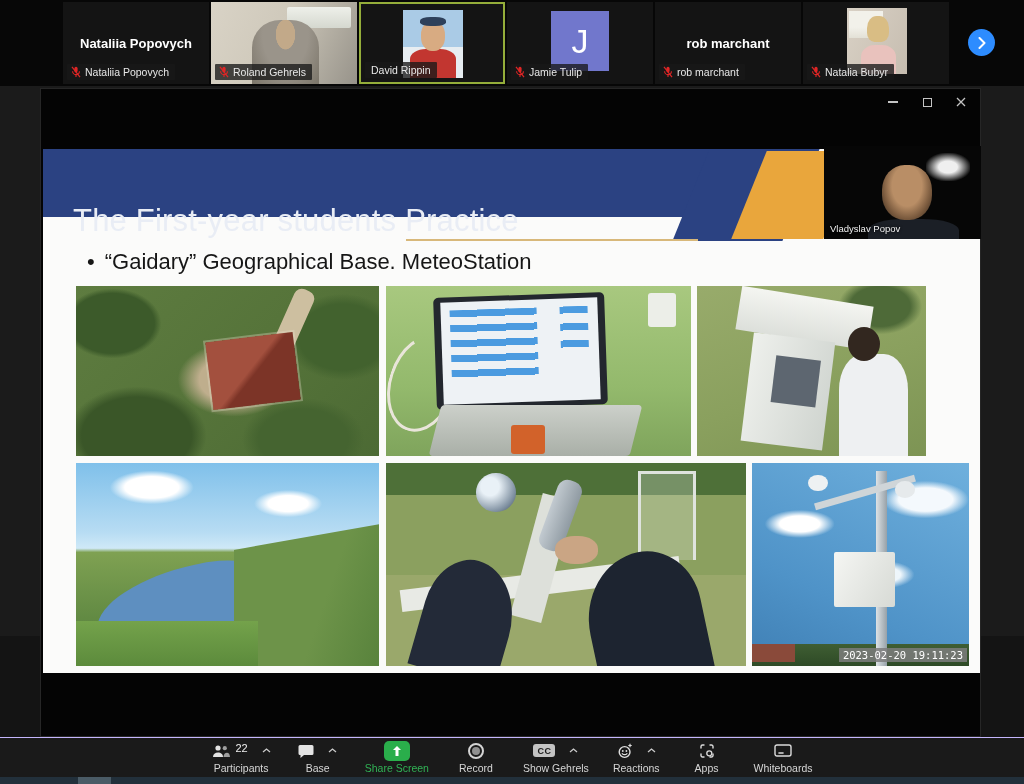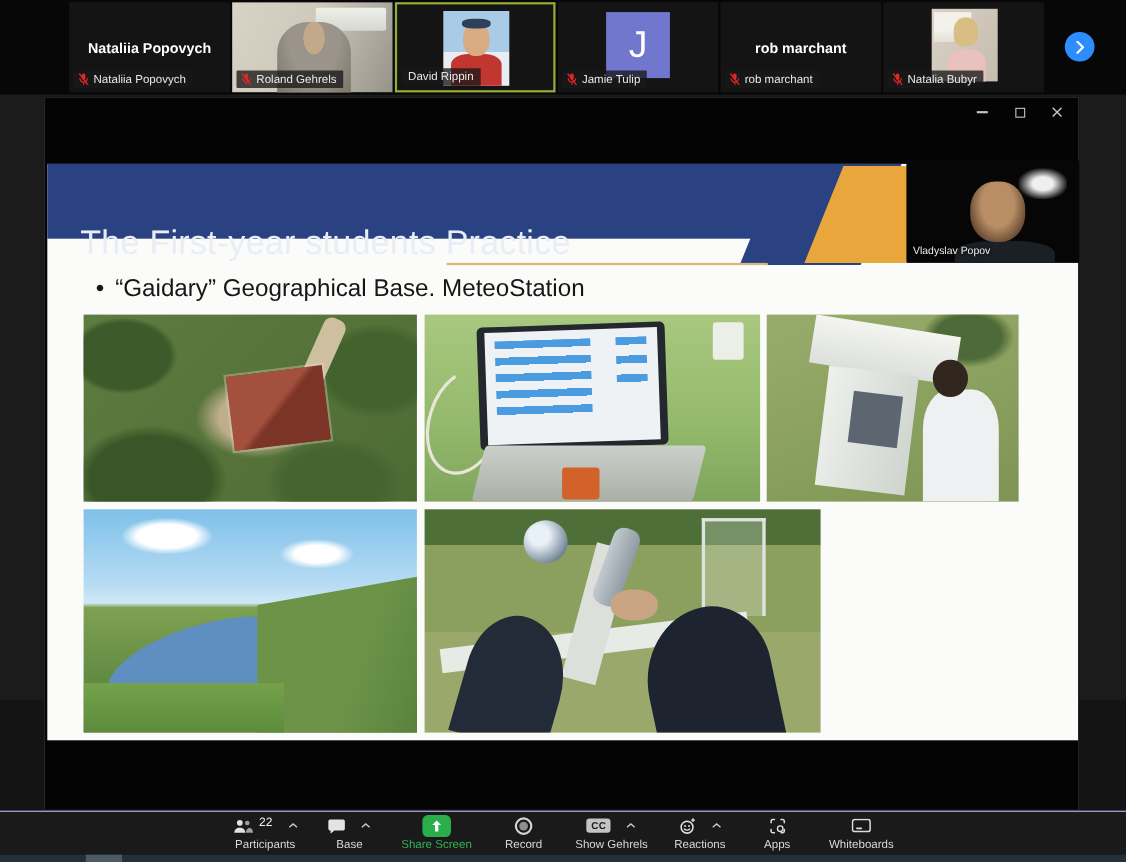--- a/index.html
+++ b/index.html
@@ -318,20 +318,30 @@
         <div class="stand"></div>
         <div class="frame-h"></div>
         <div class="frame-v"></div>
         <div class="sphere"></div>
         <div class="cylinder"></div>
         <div class="arm-left"></div>
         <div class="arm-right"></div>
         <div class="hand"></div>
       </div>
 
+      <div class="photo ph6">
+        <div class="trees"></div>
+        <div class="roof"></div>
+        <div class="pole"></div>
+        <div class="sensor-arm"></div>
+        <div class="cup1"></div>
+        <div class="cup2"></div>
+        <div class="box"></div>
+        <div class="timestamp">2023-02-20 19:11:23</div>
+      </div>
 
       <div class="presenter-thumb">
         <div class="glow"></div>
         <div class="shoulders"></div>
         <div class="face"></div>
         <div class="presenter-label">Vladyslav Popov</div>
       </div>
     </div>
   </div>
 

